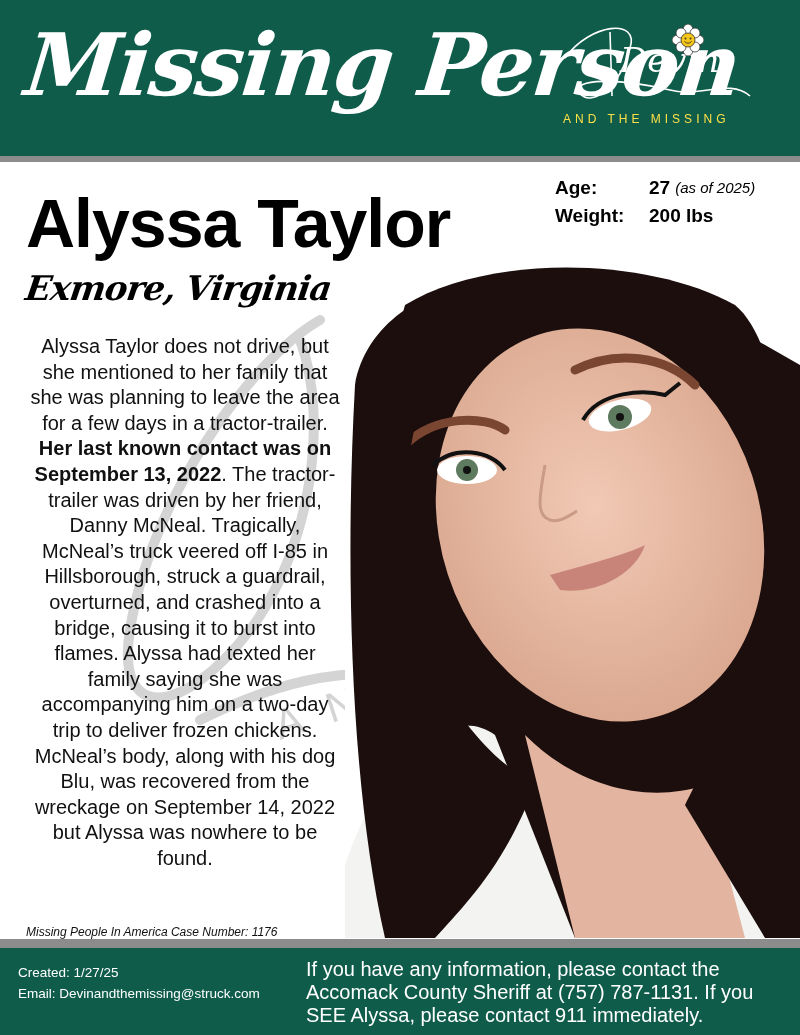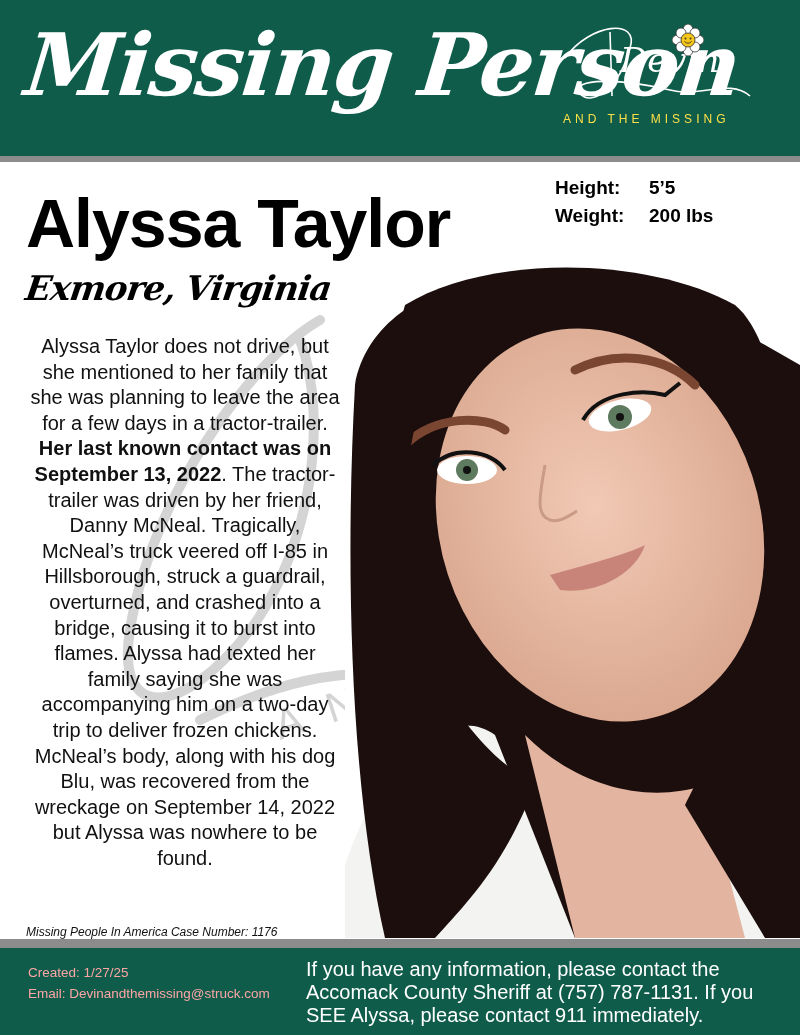--- a/index.html
+++ b/index.html
@@ -53,21 +53,21 @@
     font-size: 20px; line-height: 25.6px; color: #111; text-align: center;
   }
   .description b { font-weight: bold; }
   .case-number {
     position: absolute; left: 26px; top: 925px; font-size: 12px; font-style: italic; color: #111;
   }
 
   
   .footer-bar { position: absolute; left: 0; top: 939px; width: 800px; height: 9px; background: #8c8c8c; }
   .footer { position: absolute; left: 0; top: 948px; width: 800px; height: 87px; background: #0f5c4b; color: #fff; }
-  .footer-left { position: absolute; left: 18px; top: 15px; font-size: 13.5px; line-height: 20.5px; color: #fca5a5; margin-left: 10px; }
+  .footer-left { position: absolute; left: 18px; top: 15px; font-size: 13.5px; line-height: 20.5px; color: #ffffff; }
   .footer-right { position: absolute; left: 306px; top: 10px; width: 480px; font-size: 20px; line-height: 23px; color: #fff; }
 </style>
 </head>
 <body>
 
 <div class="header">
   <div class="header-title">Missing Person</div>
   <div class="brand">
     <svg class="brand-swoosh" viewBox="0 0 200 100">
       <path d="M5 40 C 30 5, 80 0, 70 30 C 60 70, 30 90, 20 75 C 10 60, 60 60, 110 72 C 140 80, 170 60, 190 78" fill="none" stroke="#fff" stroke-width="1.6"></path>
@@ -101,22 +101,23 @@
     <path d="M200 420 C 260 390, 340 360, 430 380"></path>
   </g>
   <text x="280" y="440" fill="#d4d4d4" font-size="42" font-family="Liberation Sans, sans-serif" letter-spacing="26" transform="rotate(-18 280 440)">ANDTHE</text>
 </svg>
 
 <div class="name">Alyssa Taylor</div>
 <div class="location">Exmore, Virginia</div>
 
 <div class="stats">
   <div class="stat-row">
-    <span class="stat-label">Height:</span>
-    <span>5’5</span>
+    <span class="stat-label">Age:</span>
+    <span>27</span>
+    <span class="stat-note">(as of 2025)</span>
   </div>
   <div class="stat-row">
     <span class="stat-label">Weight:</span>
     <span>200 lbs</span>
   </div>
 </div>
 
 <div class="photo" aria-label="Photo of Alyssa Taylor">
   <svg width="455" height="673" viewBox="0 0 455 673">
     <defs>

